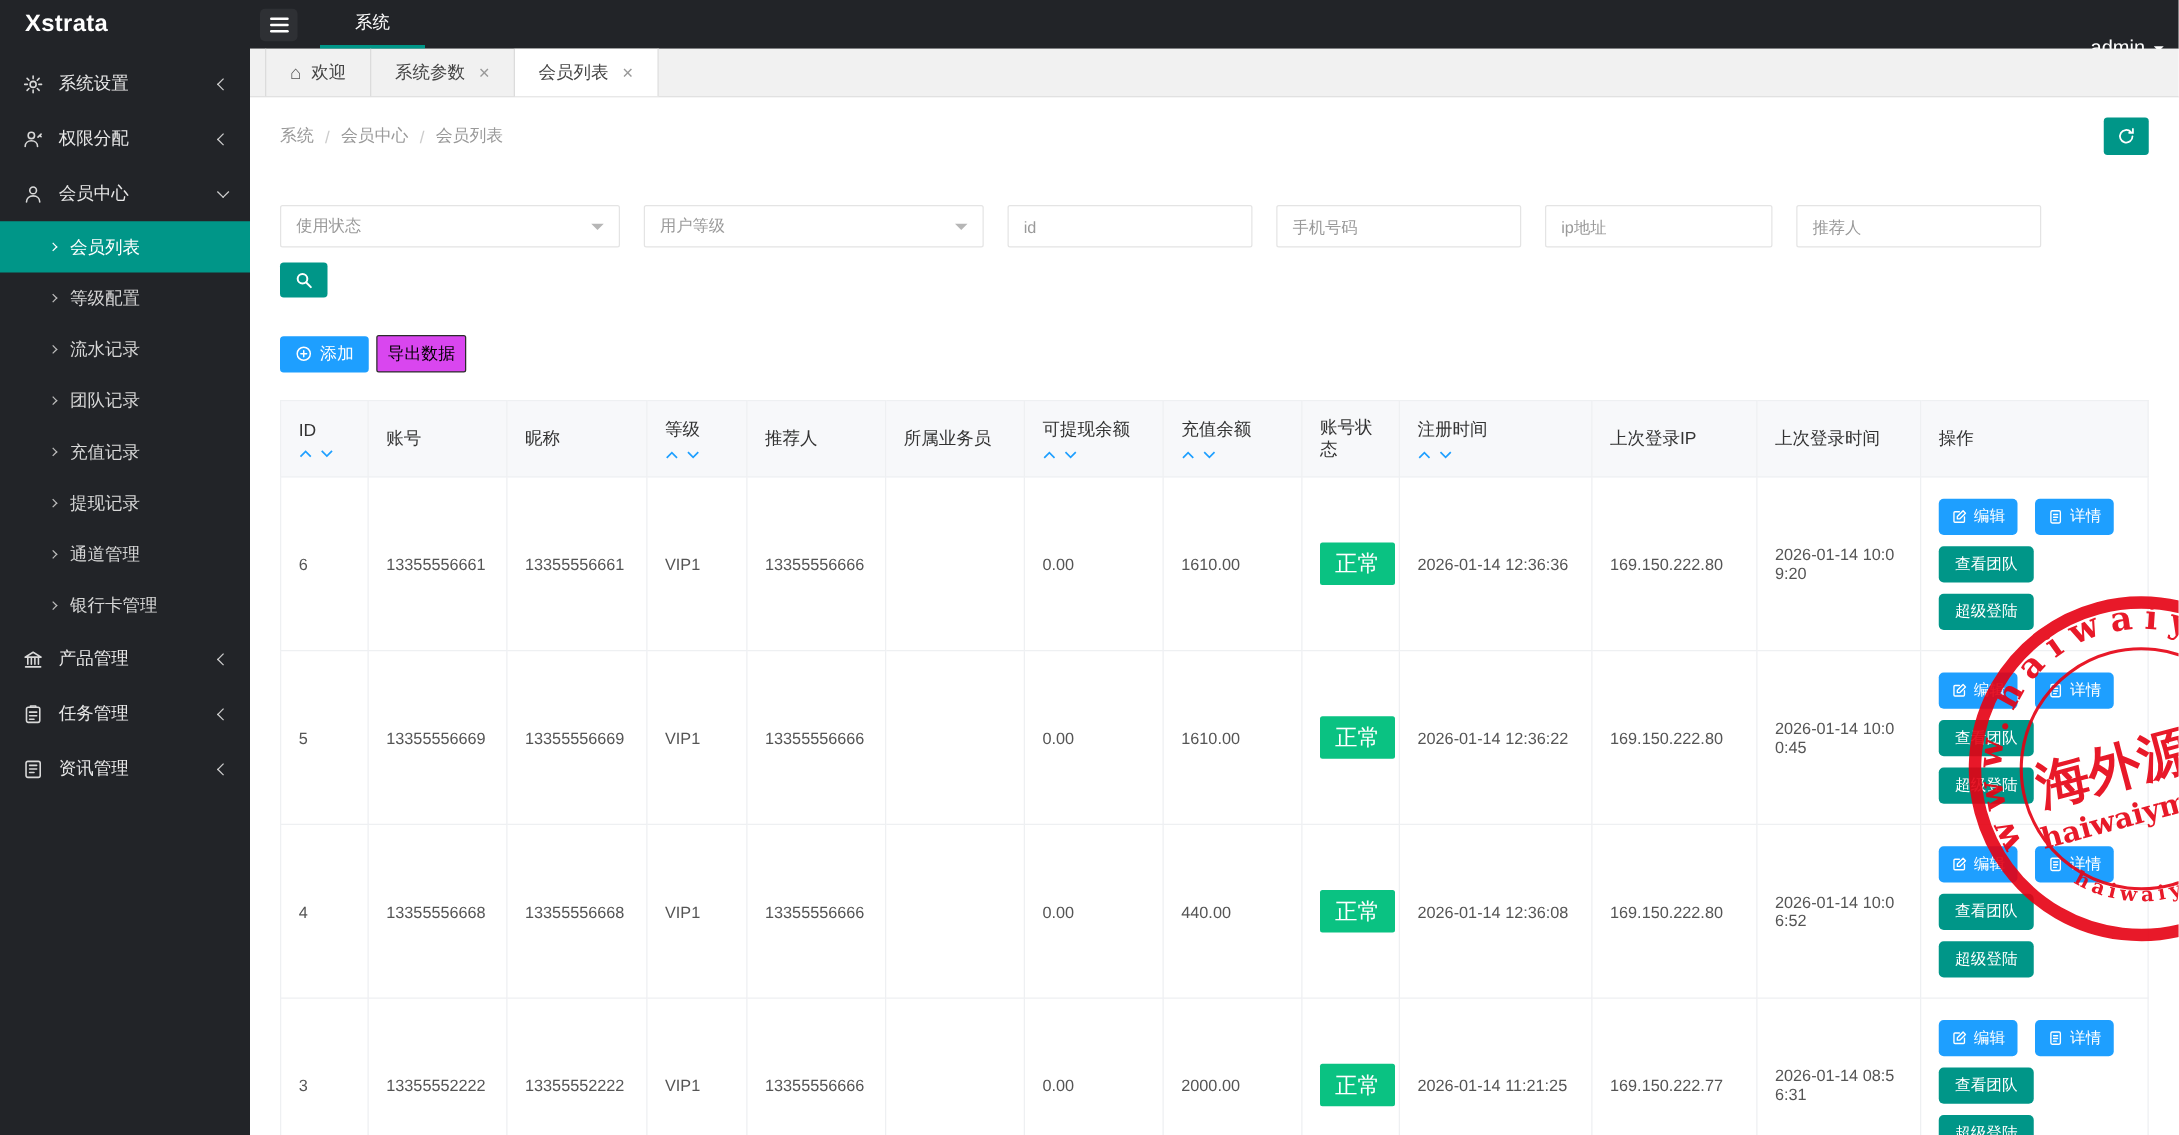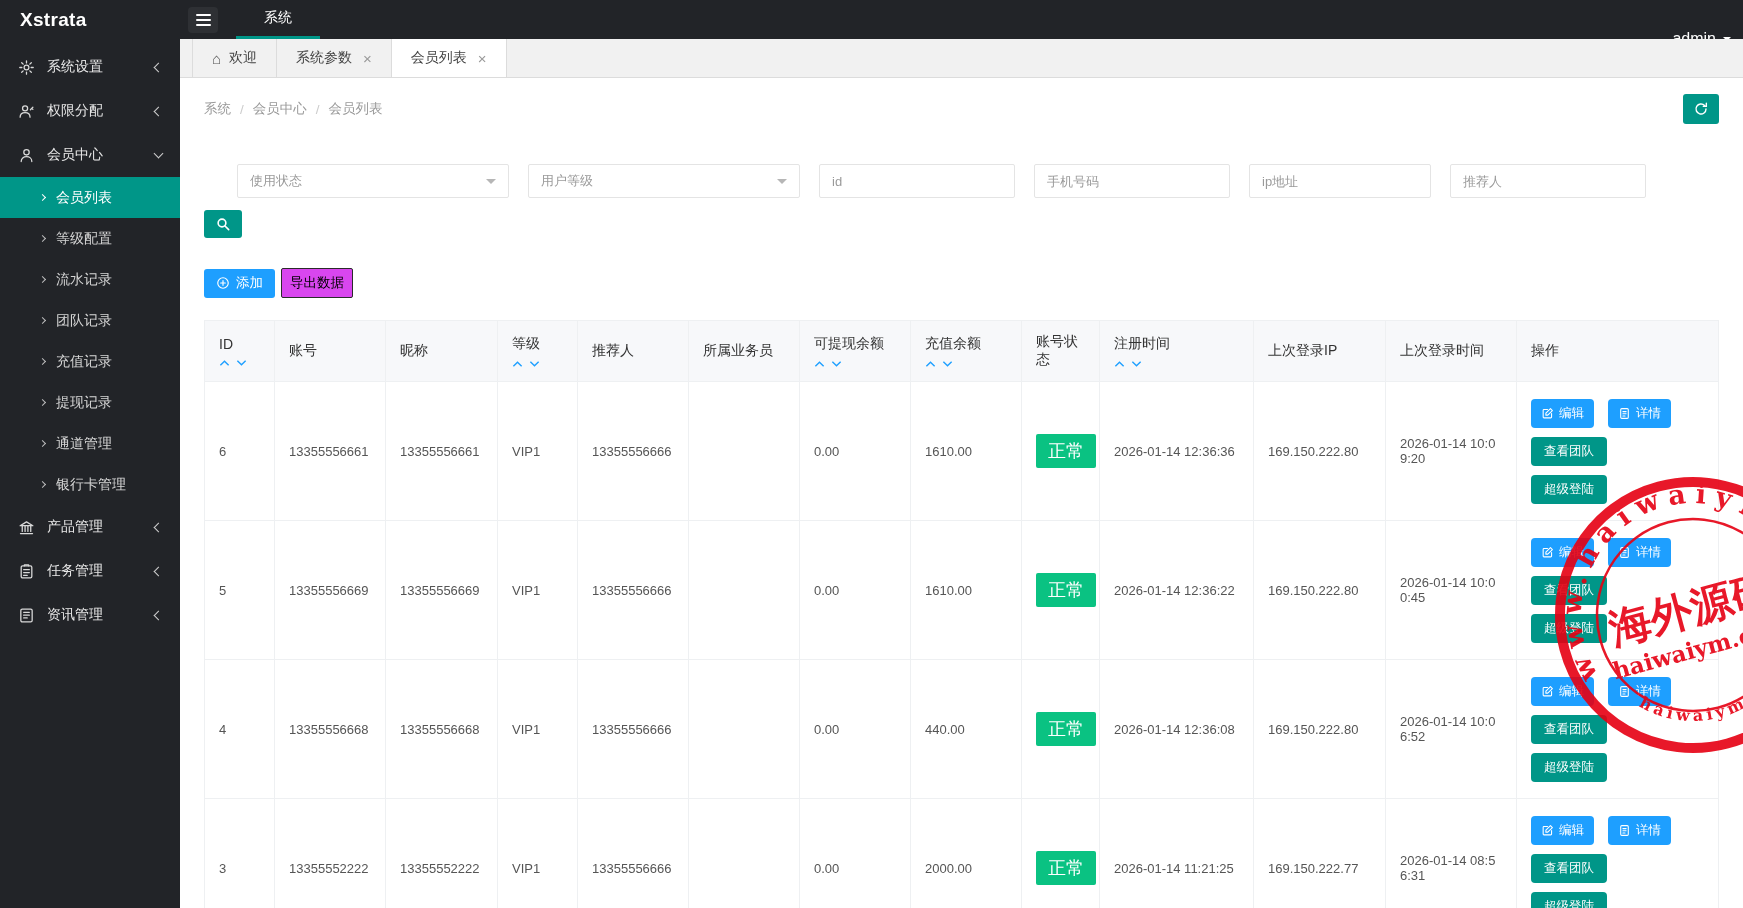--- a/index.html
+++ b/index.html
@@ -1,21 +1,21 @@
 <!DOCTYPE html>
 <html><head>
 <meta charset="utf-8">
 <style>
   * { margin:0; padding:0; box-sizing:border-box; }
   html,body { width:1743px; height:908px; overflow:hidden; background:#fff;
     font-family:"Liberation Sans","DejaVu Sans",sans-serif; }
   .app { display:flex; width:100%; height:100%; }
 
   
-  .sidebar { width:180px; flex-shrink:0; background:#222428; color:#e8e8e8; }
+  .sidebar { width:200px; flex-shrink:0; background:#222428; color:#e8e8e8; }
   .logo { height:39px; line-height:39px; padding-left:20px; font-size:19px; font-weight:bold; color:#fff; letter-spacing:.3px; }
   .menu { padding-top:6px; }
   .menu-item { height:44px; display:flex; align-items:center; gap:12px; padding:0 18px; font-size:14px; cursor:pointer; }
   .micon { width:17px; height:17px; display:inline-flex; flex-shrink:0; }
   .micon svg { width:100%; height:100%; stroke:#d9d9d9; fill:none; stroke-width:1.8; stroke-linecap:round; stroke-linejoin:round; }
   .chev { width:7px; height:7px; border-top:1.6px solid #cfcfcf; border-right:1.6px solid #cfcfcf; display:inline-block; }
   .chev-left { transform:rotate(-135deg); }
   .chev-down { transform:rotate(135deg); margin-top:-3px; }
   .chev-right { transform:rotate(45deg); }
   .menu-item .chev { margin-left:auto; }
@@ -44,21 +44,21 @@
 
   
   .content { flex:1; background:#fff; padding:0 24px; overflow:hidden; position:relative; }
   .crumb-row { display:flex; align-items:center; margin-top:16px; height:30px; }
   .breadcrumb { display:flex; align-items:center; font-size:13.5px; color:#999; gap:9px; }
   .breadcrumb .sep { color:#ccc; }
   .icon-btn { width:36px; height:30px; background:#009688; border:none; border-radius:3px; display:flex; align-items:center; justify-content:center; cursor:pointer; }
   .icon-btn svg { width:16px; height:16px; }
   .refresh { margin-left:auto; }
 
-  .filter-row { display:flex; gap:19px; margin-top:40px;margin-left:33px; }
+  .filter-row { display:flex; gap:19px; margin-top:40px; }
   .f-select { width:272px; height:34px; border:1px solid #e4e4e4; border-radius:2px; background:#fff; display:flex; align-items:center; padding:0 12px; font-size:13px; color:#9a9a9a; position:relative; cursor:pointer; }
   .f-select .sel-caret { position:absolute; right:12px; width:0; height:0; border:5px solid transparent; border-top-color:#b6b6b6; top:14px; }
   .f-input { width:196px; height:34px; border:1px solid #e4e4e4; border-radius:2px; padding:0 12px; font-size:13px; color:#333; outline:none; }
   .f-input::placeholder { color:#9a9a9a; }
   .search-row { margin-top:12px; }
   .search-btn { width:38px; height:28px; }
 
   .actions-row { display:flex; align-items:center; gap:6px; margin-top:30px; }
   .add-btn { height:29px; background:#1E9FFF; color:#fff; border:none; border-radius:3px; padding:0 12px; display:inline-flex; align-items:center; gap:6px; font-size:13.5px; cursor:pointer; font-family:inherit; }
   .add-btn svg { width:14px; height:14px; }

